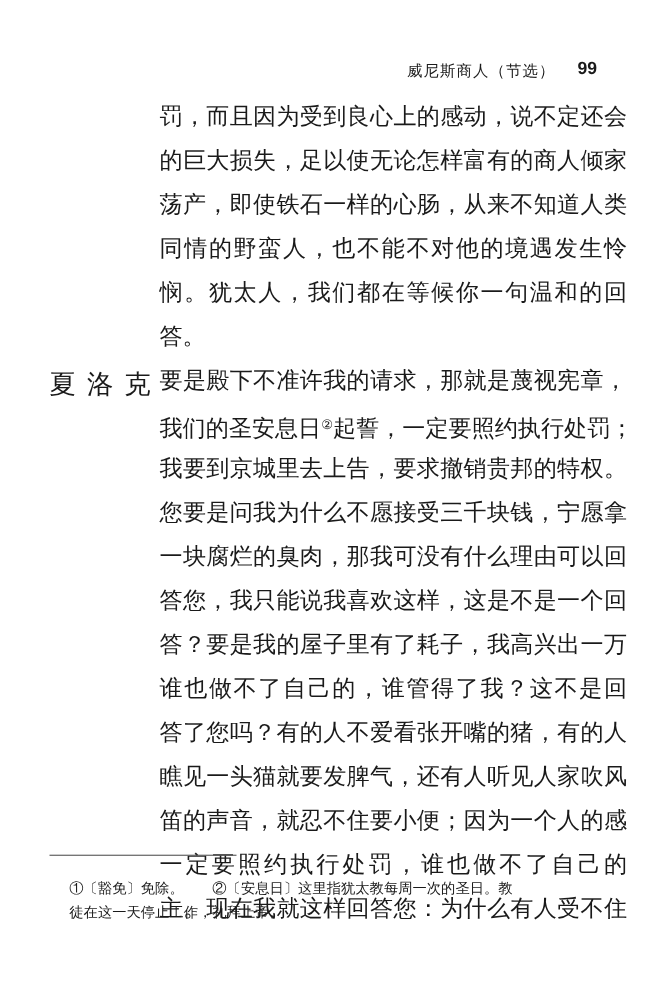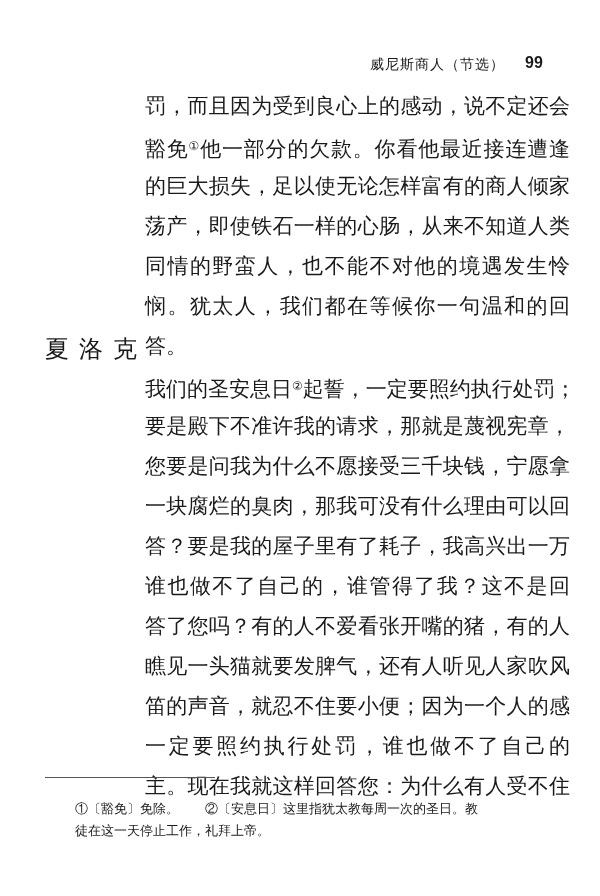--- a/index.html
+++ b/index.html
@@ -8,45 +8,46 @@
   .header { position: absolute; top: 56px; left: 370px; width: 200px; height: 24px; }
   .header-title { position: absolute; left: 0; top: 0; font-size: 14px; letter-spacing: 1px; }
   .header-page { position: absolute; left: 155px; top: -2px; font-family: "Liberation Sans", sans-serif; font-weight: bold; font-size: 16px; text-align: right; }
   .body-text { position: absolute; left: 145px; top: 86px; width: 425px; }
   .line { height: 40px; line-height: 40px; font-size: 21px; white-space: nowrap;
           text-align: justify; text-align-last: justify; }
   .line.last { text-align-last: left; }
   .speaker { position: absolute; left: 45px; top: 329px; font-size: 24px; line-height: 40px; font-weight: normal; letter-spacing: 10px; }
   .note-mark { font-size: 12px; vertical-align: 6px; }
   .rule { position: absolute; left: 45px; top: 777px; width: 170px; height: 1px; background: #555; }
-  .footnotes { position: absolute; left: 75px; top: 798px; width: 495px; font-size: 13px; line-height: 22px; }
+  .footnotes { position: absolute; left: 63px; top: 798px; width: 495px; font-size: 13px; line-height: 22px; }
   .fn-line { white-space: nowrap; }
   .fn-gap { display: inline-block; width: 26px; }
 </style>
 </head>
 <body>
 
 <div class="header">
   <span class="header-title">威尼斯商人（节选）</span>
   <span class="header-page">99</span>
 </div>
 
 <div class="body-text">
   <div class="line">罚，而且因为受到良心上的感动，说不定还会</div>
-  <div class="line"><span>豁免</span><span class="note-mark">①</span><span>他一部分的欠款。你看他最近接连遭逢</span></div>
   <div class="line">的巨大损失，足以使无论怎样富有的商人倾家</div>
   <div class="line">荡产，即使铁石一样的心肠，从来不知道人类</div>
   <div class="line">同情的野蛮人，也不能不对他的境遇发生怜</div>
   <div class="line">悯。犹太人，我们都在等候你一句温和的回</div>
   <div class="line last">答。</div>
 
+  <div class="line">要是殿下不准许我的请求，那就是蔑视宪章，</div>
   <div class="line"><span>我们的圣安息日</span><span class="note-mark">②</span><span>起誓，一定要照约执行处罚；</span></div>
-  <div class="line">要是殿下不准许我的请求，那就是蔑视宪章，</div>
+  <div class="line">我要到京城里去上告，要求撤销贵邦的特权。</div>
   <div class="line">您要是问我为什么不愿接受三千块钱，宁愿拿</div>
   <div class="line">一块腐烂的臭肉，那我可没有什么理由可以回</div>
+  <div class="line">答您，我只能说我喜欢这样，这是不是一个回</div>
   <div class="line">答？要是我的屋子里有了耗子，我高兴出一万</div>
   <div class="line">谁也做不了自己的，谁管得了我？这不是回</div>
   <div class="line">答了您吗？有的人不爱看张开嘴的猪，有的人</div>
   <div class="line">瞧见一头猫就要发脾气，还有人听见人家吹风</div>
   <div class="line">笛的声音，就忍不住要小便；因为一个人的感</div>
   <div class="line">一定要照约执行处罚，谁也做不了自己的</div>
   <div class="line">主。现在我就这样回答您：为什么有人受不住</div>
 </div>
 
 <div class="speaker">夏洛克</div>

